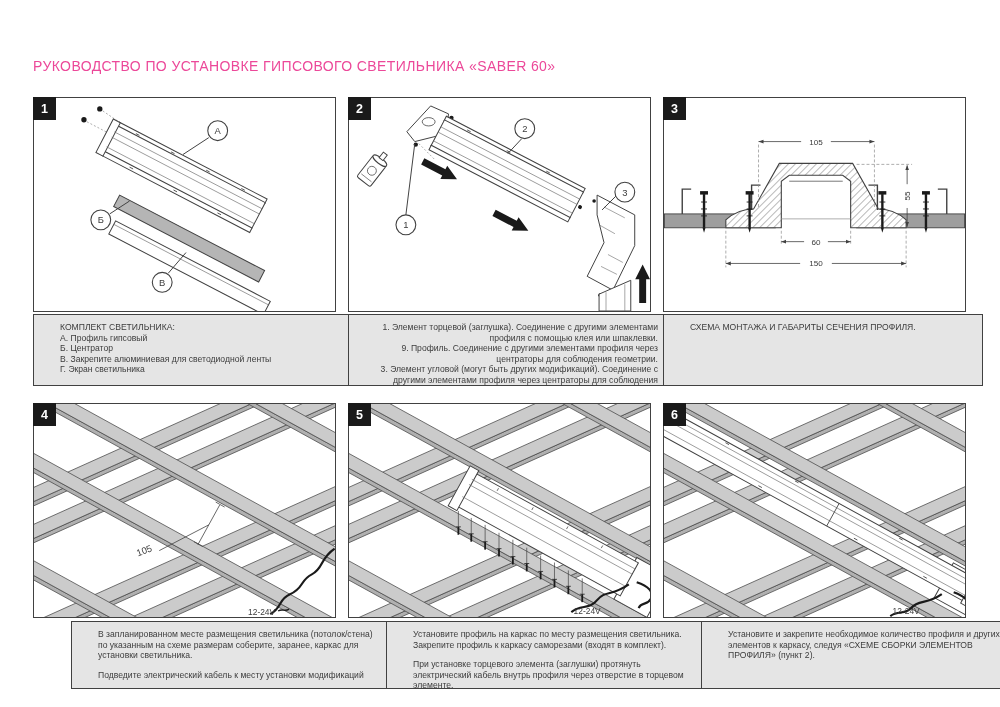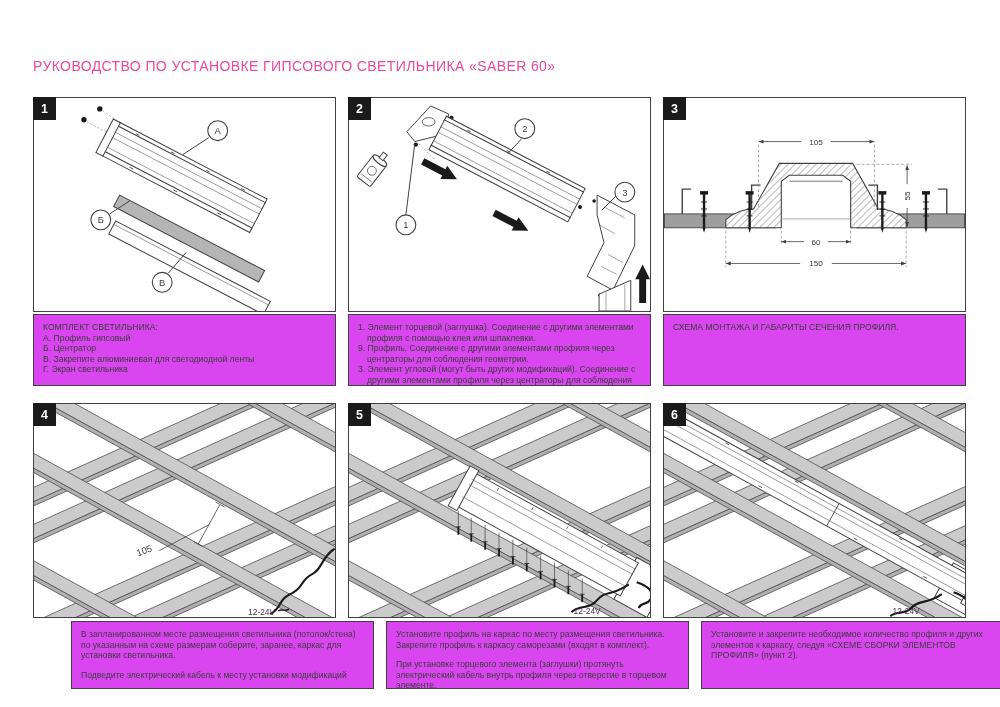--- a/index.html
+++ b/index.html
@@ -17,29 +17,29 @@
   .figure{
     position:relative;width:301px;height:213px;border:1px solid #414141;background:#fff;
   }
   .figure svg{display:block;width:301px;height:213px;}
   .badge{
     position:absolute;left:-1px;top:-1px;width:23px;height:23px;background:#1a1a1a;
     color:#fff;font-size:12.5px;font-weight:bold;display:flex;align-items:center;
     justify-content:center;
   }
   .caption{
-    width:283px;border:1px solid #414141;background:#d946ef;margin-top:2px;
-    padding:7px 9px 5px 9px;font-size:8.6px;line-height:10.6px;color:#3c3c3c;
+    width:283px;border:1px solid #414141;background:#e5e5e5;margin-top:2px;
+    padding:7px 9px 5px 26px;font-size:8.6px;line-height:10.6px;color:#3c3c3c;
     overflow:hidden;
   }
   .r1 .caption{height:58px;}
   .r2 .caption{height:54px;margin-top:3px;margin-left:38px;}
   .caption p{margin:0;}
   .caption p.gap{margin-top:9px;}
-  .caption p.hang{padding-left:9px;text-indent:-9px;}
+  .caption p.hang{padding-left:9px;text-indent:-9px;text-align:right;}
   .hidden-defs{position:absolute;width:0;height:0;overflow:hidden;}
   svg text{font-family:"Liberation Sans",sans-serif;fill:#3c3c3c;}
 </style>
 </head>
 <body>
 
 <svg class="hidden-defs" aria-hidden="true">
   <defs>
     <pattern id="hatch" patternUnits="userSpaceOnUse" width="5" height="5" patternTransform="rotate(45)">
       <line x1="0" y1="0" x2="0" y2="5" stroke="#7f7f7f" stroke-width="1.1"></line>

